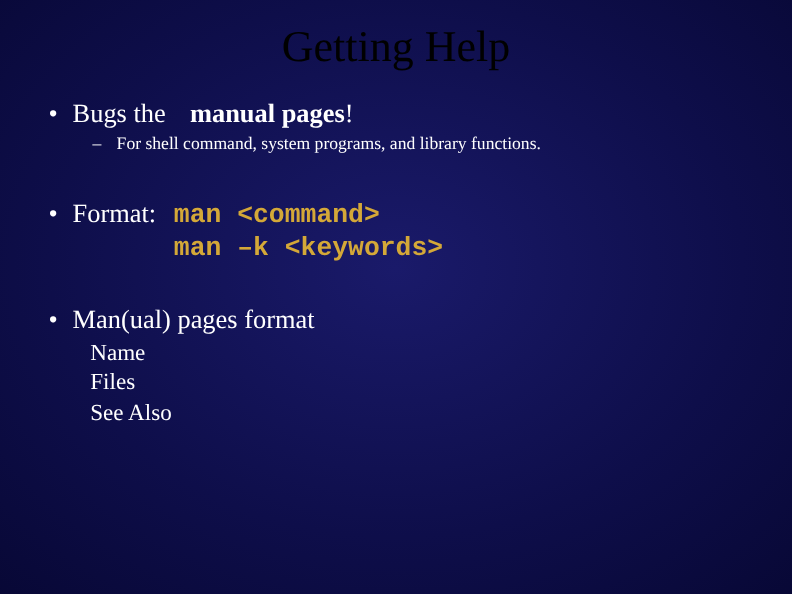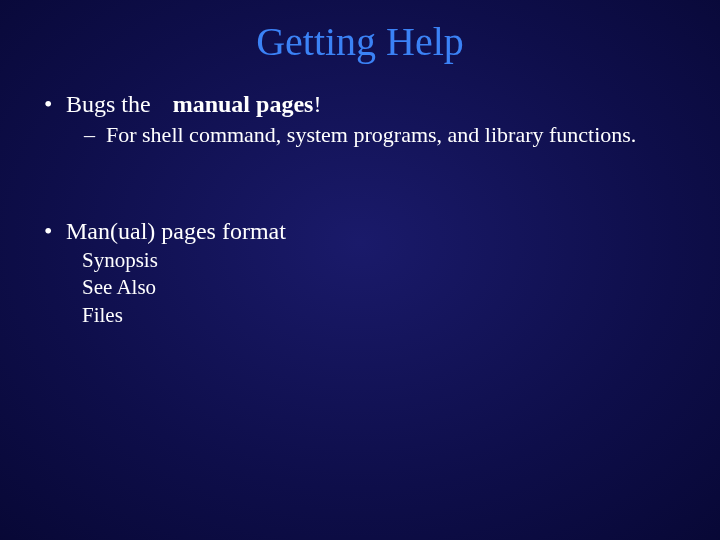--- a/index.html
+++ b/index.html
@@ -19,21 +19,21 @@
     color: #ffffff;
     box-sizing: border-box;
     padding: 0 40px 0 40px;
   }
   h1.title {
     margin: 0;
     padding-top: 18px;
     text-align: center;
     font-size: 40px;
     font-weight: 400;
-    color: #3b82f6;
+    color: #000000;
   }
   ul.main {
     list-style: none;
     padding: 0;
     margin: 26px 0 0 0;
     font-size: 24px;
   }
   ul.main > li {
     position: relative;
     padding-left: 26px;
@@ -43,21 +43,21 @@
     content: "•";
     position: absolute;
     left: 4px;
     top: 0;
   }
   .bold { font-weight: 700; margin-left: 16px; }
   ul.sub1 {
     list-style: none;
     padding: 0;
     margin: 4px 0 0 18px;
-    font-size: 22px;
+    font-size: 16px;
   }
   ul.sub1 > li {
     position: relative;
     padding-left: 22px;
   }
   ul.sub1 > li::before {
     content: "–";
     position: absolute;
     left: 0;
     top: 0;
@@ -94,25 +94,32 @@
 
   <li>
     <span>Bugs the </span><span class="bold">manual pages</span><span>!</span>
     <ul class="sub1">
       <li>For shell command, system programs, and library functions.</li>
     </ul>
   </li>
 
   <div class="spacer-mid"></div>
 
+  <li>
+    <span class="format-label">Format:</span>
+    <span class="format-block">
+      <span>man &lt;command&gt;</span><br>
+      <span>man –k &lt;keywords&gt;</span>
+    </span>
+  </li>
 
   <div class="spacer-small"></div>
 
   <li>
     <span>Man(ual) pages format</span>
     <ul class="sub2">
-      <li>Synopsis</li>
+      <li>Name</li>
+      <li>Files</li>
       <li>See Also</li>
-      <li>Files</li>
     </ul>
   </li>
 
 </ul>
 
 </body></html>

